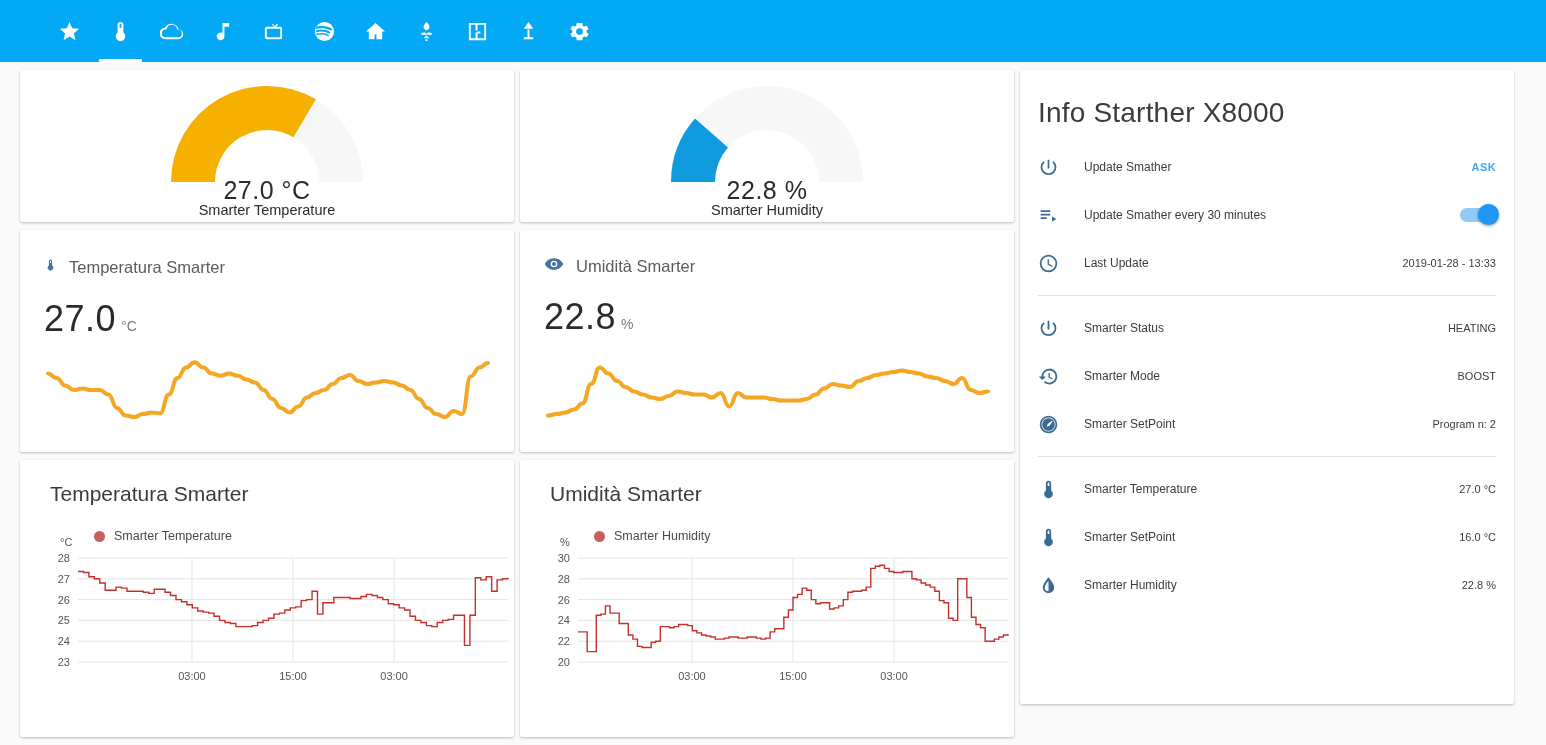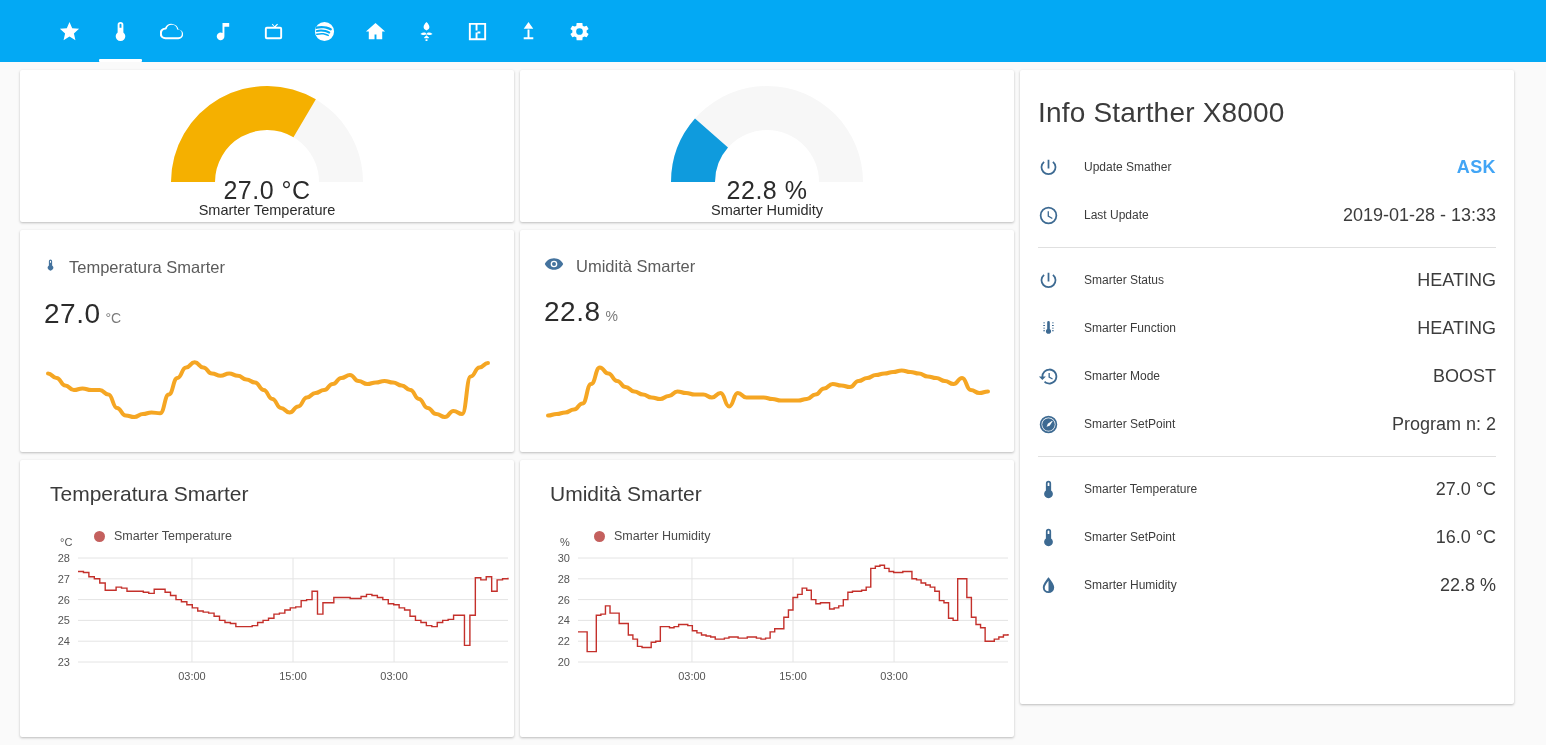--- a/index.html
+++ b/index.html
@@ -50,21 +50,21 @@
   .gauge-val { font-size: 25px; color: #2b2b2b; letter-spacing: .5px; }
   .gauge-lbl { font-size: 14.5px; color: #2b2b2b; margin-top: -3px; }
 
   
   .sensor-card { width: 494px; height: 222px; top: 168px; }
   .sensor-card.s1 { left: 20px; }
   .sensor-card.s2 { left: 520px; }
   .sensor-head { display: flex; align-items: center; gap: 12px; padding: 24px 0 0 24px; }
   .sensor-head .name { font-size: 16.5px; color: #5c5c5c; }
   .sensor-big { padding: 18px 0 0 24px; display: flex; align-items: baseline; }
-  .sensor-big .num { font-size: 28px; color: #2b2b2b; letter-spacing: .5px; }
+  .sensor-big .num { font-size: 36px; color: #2b2b2b; letter-spacing: .5px; }
   .sensor-big .unit { font-size: 14px; color: #7a7a7a; margin-left: 5px; }
   .spark { position: absolute; left: 20px; bottom: 8px; width: 458px; height: 105px; }
   .spark svg { display: block; width: 100%; height: 100%; }
 
   
   .chart-card { width: 494px; height: 277px; top: 398px; }
   .chart-card.c1 { left: 20px; }
   .chart-card.c2 { left: 520px; }
   .chart-title { font-size: 21px; color: #3b3b3b; padding: 22px 0 0 30px; font-weight: normal; }
   .chart-legend { display: flex; align-items: center; gap: 9px; padding: 23px 0 0 74px; }
@@ -74,21 +74,21 @@
   .chart-svg { position: absolute; left: 0; top: 92px; width: 494px; height: 140px; }
 
   
   .info-card { left: 1020px; top: 8px; width: 494px; height: 634px; }
   .info-title { font-size: 28px; color: #3b3b3b; font-weight: normal;
                 padding: 27px 0 0 18px; letter-spacing: .2px; }
   .rows { padding: 14px 18px 0 18px; }
   .row { display: flex; align-items: center; height: 48px; }
   .row .ic { width: 46px; flex: 0 0 46px; display: flex; align-items: center; }
   .row .lbl { flex: 1; font-size: 12px; color: #3c3c3c; }
-  .row .val { font-size: 18px; color: #3c3c3c; text-align: right; white-space: nowrap; }
+  .row .val { font-size: 11px; color: #3c3c3c; text-align: right; white-space: nowrap; }
   .row .val.ask { color: #42a5f5; font-weight: bold; letter-spacing: .4px; }
   .divider { height: 1px; background: #e0e0e0; margin: 8px 0; }
   .toggle { width: 36px; height: 14px; border-radius: 7px; background: #90caf9;
             position: relative; margin-left: auto; cursor: pointer; }
   .toggle .knob { position: absolute; right: -3px; top: -4px;
                   width: 21px; height: 21px; border-radius: 50%; background: #2196f3;
                   box-shadow: 0 1px 3px rgba(0,0,0,.4); }
 </style>
 </head>
 <body>
@@ -310,43 +310,45 @@
             <svg width="21" height="21" viewBox="0 0 24 24" fill="#3d6a92">
               <path d="M13 3h-2v10h2V3zm4.8 1.8-1.4 1.4A7 7 0 1 1 7.6 6.2L6.2 4.8a9 9 0 1 0 11.6 0z"></path>
             </svg>
           </span>
           <span class="lbl">Update Smather</span>
           <div class="val ask">ASK</div>
         </div>
         <div class="row">
           <span class="ic">
             <svg width="21" height="21" viewBox="0 0 24 24" fill="#3d6a92">
+              <path d="M3 10h11v2H3v-2zm0-4h11v2H3V6zm0 8h7v2H3v-2zm13-1v6l5-3-5-3z"></path>
+            </svg>
+          </span>
+          <span class="lbl">Update Smather every 30 minutes</span>
+          <div class="toggle">
+            <div class="knob"></div>
+          </div>
+        </div>
+        <div class="row">
+          <span class="ic">
+            <svg width="21" height="21" viewBox="0 0 24 24" fill="#3d6a92">
               <path d="M12 2a10 10 0 1 0 0 20 10 10 0 0 0 0-20zm0 18a8 8 0 1 1 0-16 8 8 0 0 1 0 16zm.5-13H11v6l5 3 .8-1.2-4.3-2.5V7z"></path>
             </svg>
           </span>
           <span class="lbl">Last Update</span>
           <div class="val">2019-01-28 - 13:33</div>
         </div>
         <div class="divider"></div>
         <div class="row">
           <span class="ic">
             <svg width="21" height="21" viewBox="0 0 24 24" fill="#3d6a92">
               <path d="M13 3h-2v10h2V3zm4.8 1.8-1.4 1.4A7 7 0 1 1 7.6 6.2L6.2 4.8a9 9 0 1 0 11.6 0z"></path>
             </svg>
           </span>
           <span class="lbl">Smarter Status</span>
-          <div class="val">HEATING</div>
-        </div>
-        <div class="row">
-          <span class="ic">
-            <svg width="21" height="21" viewBox="0 0 24 24" fill="#3d6a92">
-              <path d="M13.5 12.5V5a1.5 1.5 0 1 0-3 0v7.5a3 3 0 1 0 3 0zM8 5H6v1h2V5zm0 3H6v1h2V8zm0 3H6v1h2v-1zm0 3H6v1h2v-1zm10-9h-2v1h2V5zm0 3h-2v1h2V8zm0 3h-2v1h2v-1zm0 3h-2v1h2v-1z"></path>
-            </svg>
-          </span>
-          <span class="lbl">Smarter Function</span>
           <div class="val">HEATING</div>
         </div>
         <div class="row">
           <span class="ic">
             <svg width="21" height="21" viewBox="0 0 24 24" fill="#3d6a92">
               <path d="M13 3a9 9 0 0 0-9 9H1l4 4 4-4H6a7 7 0 1 1 7 7c-1.9 0-3.6-.8-4.8-2l-1.4 1.5A9 9 0 1 0 13 3zm-1 5v5l4.3 2.5.7-1.2-3.5-2.1V8H12z"></path>
             </svg>
           </span>
           <span class="lbl">Smarter Mode</span>
           <div class="val">BOOST</div>

